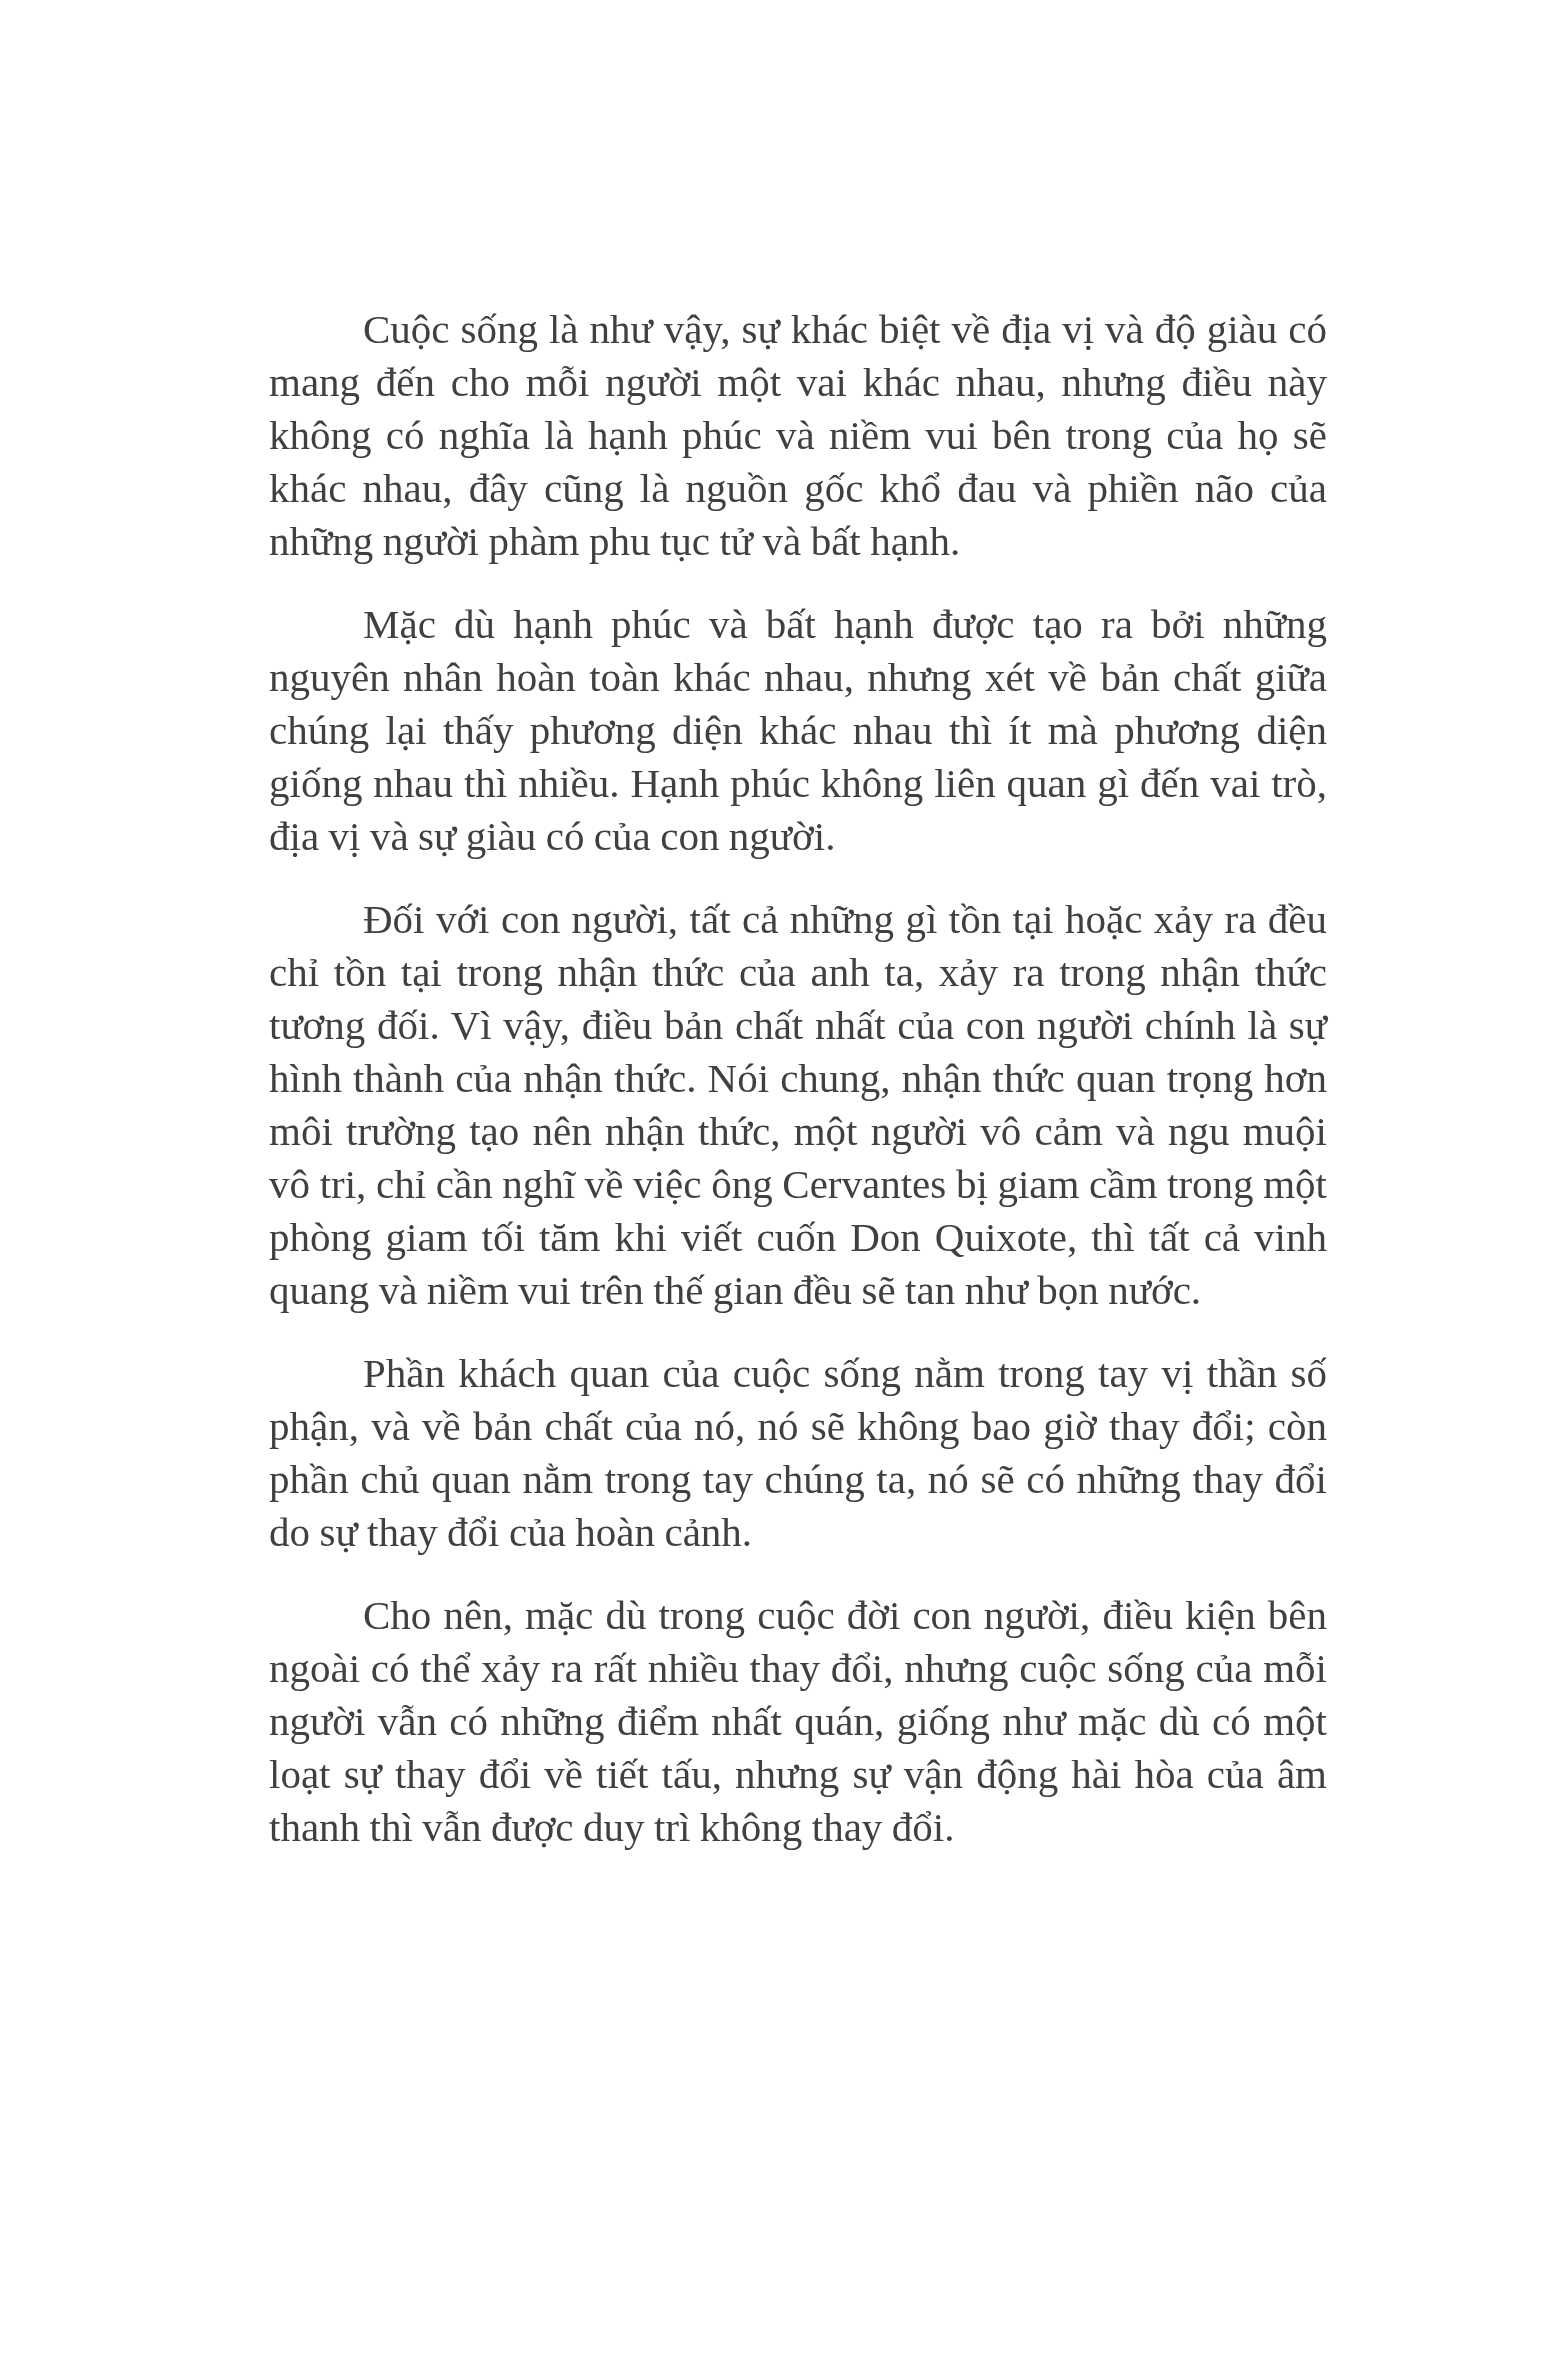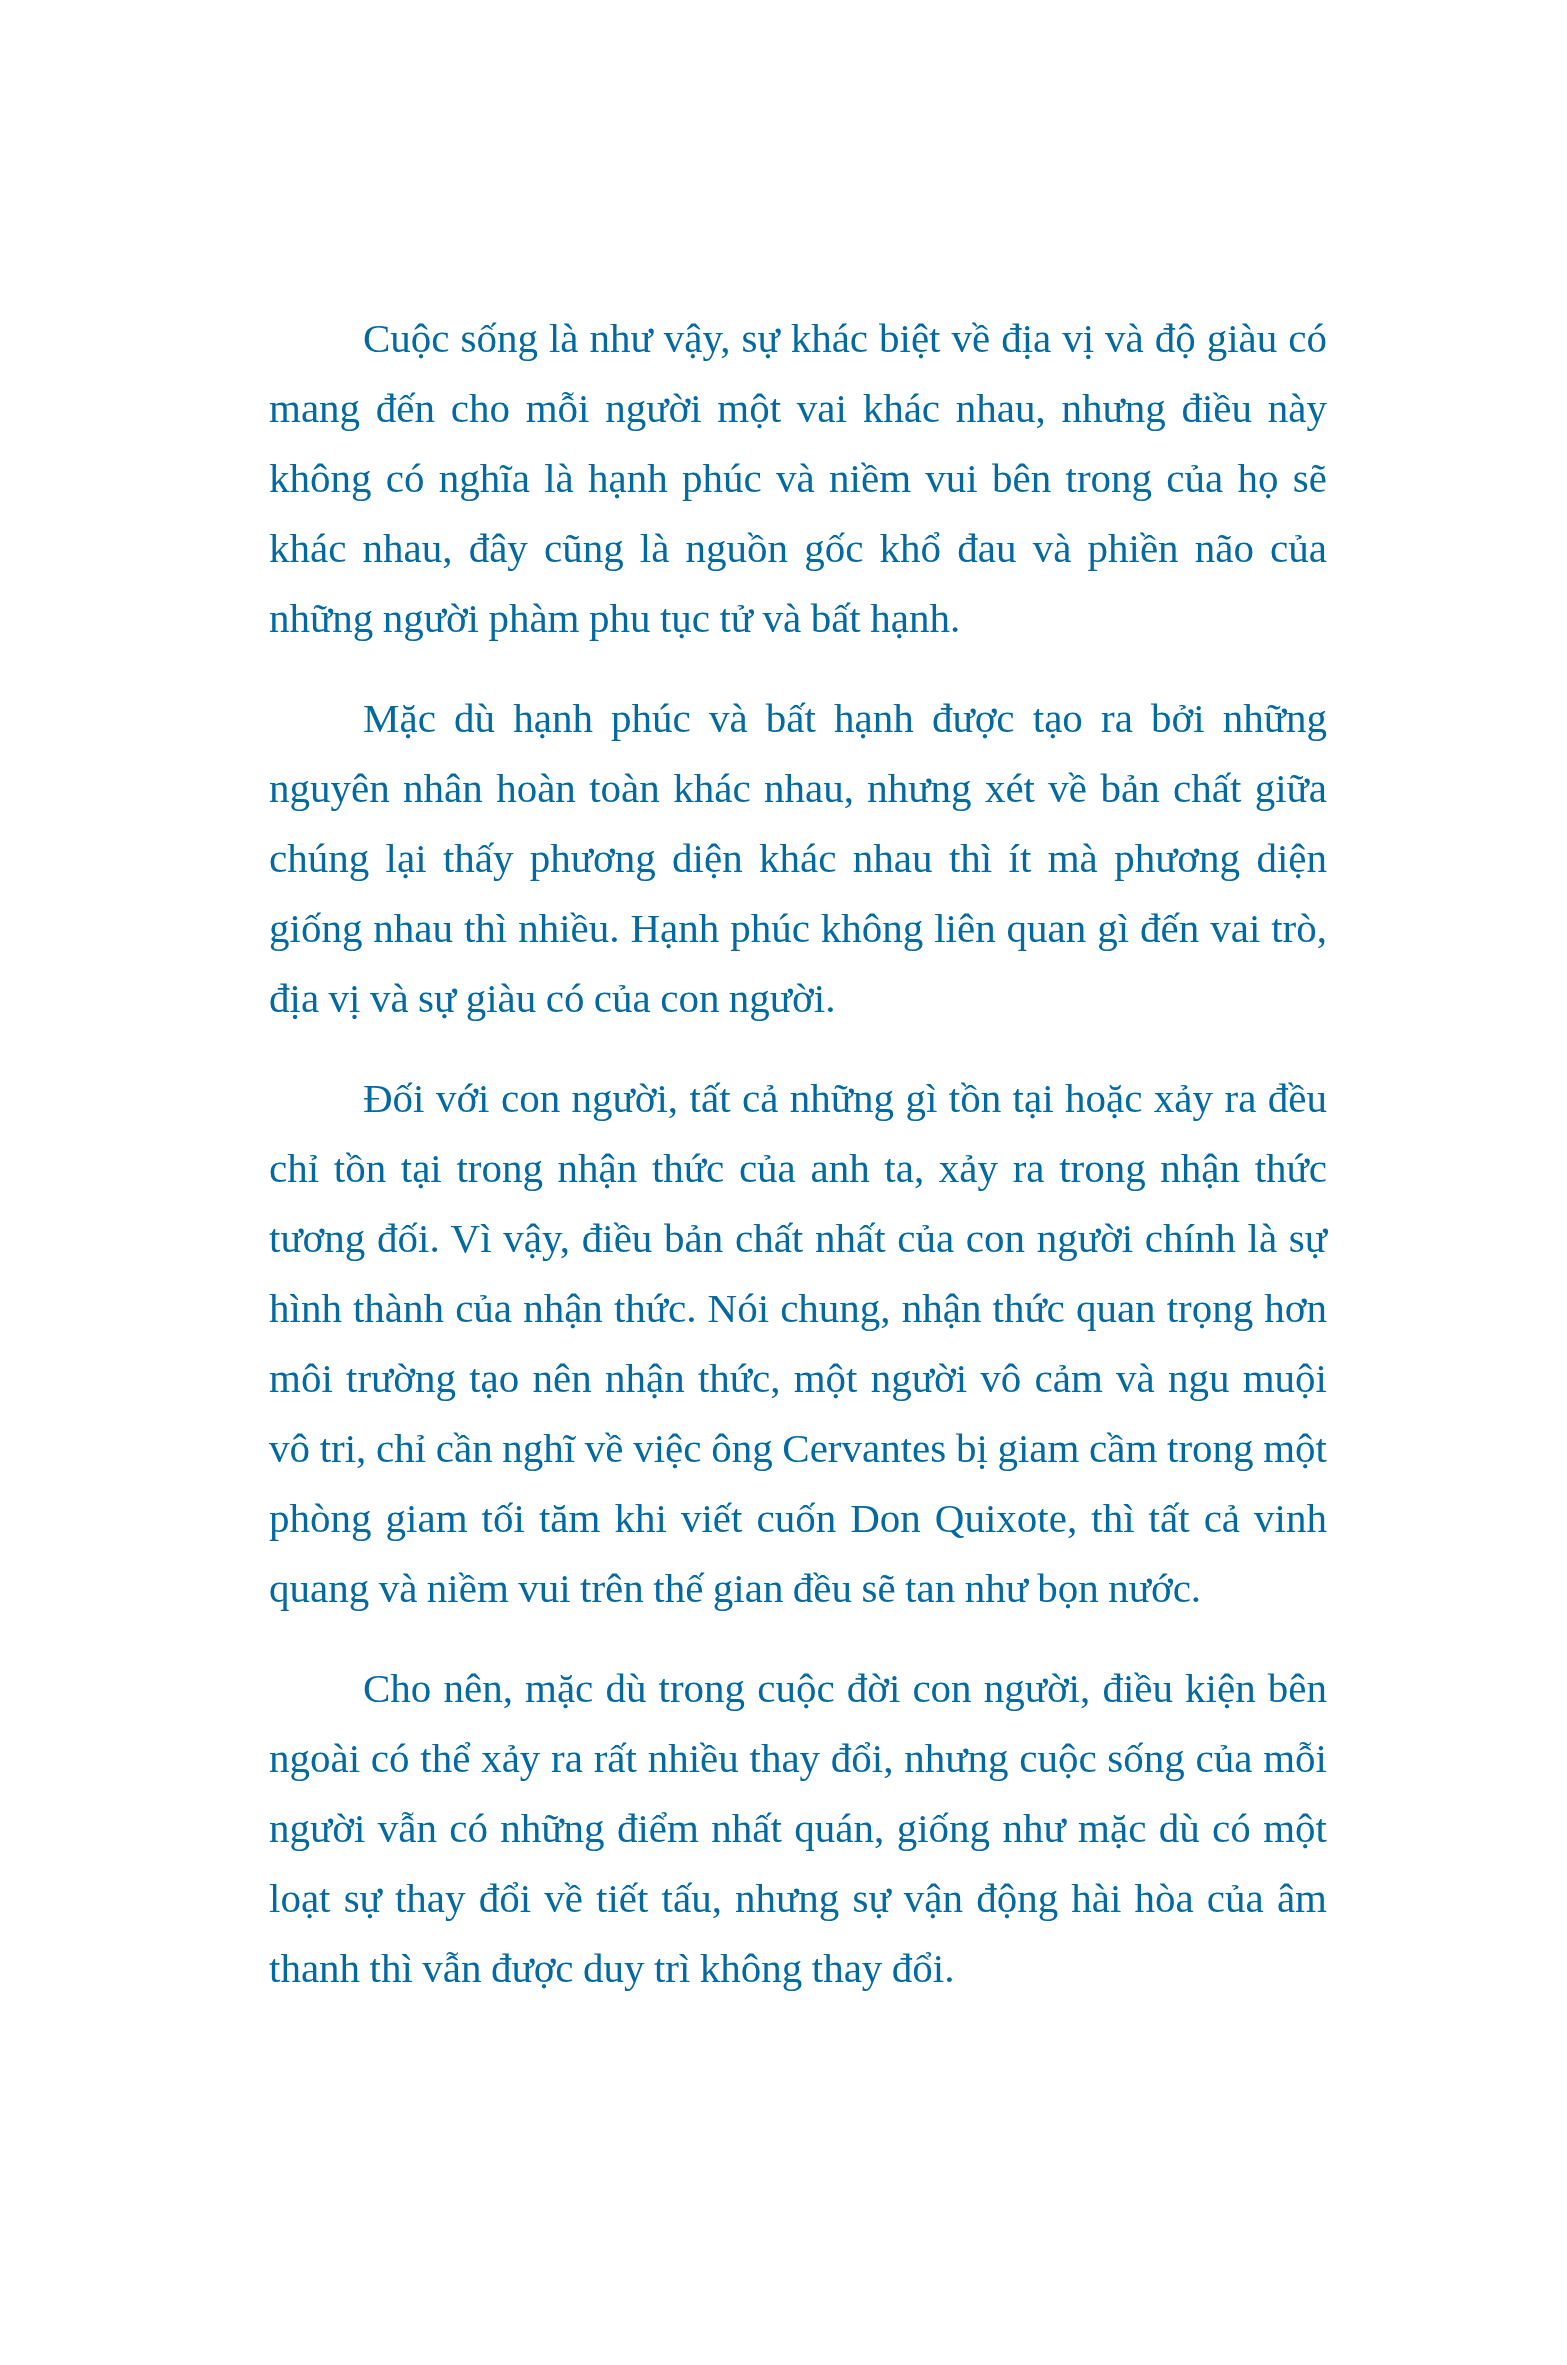--- a/index.html
+++ b/index.html
@@ -54,34 +54,35 @@
   .body-text {
     position: absolute;
     top: 303px;
     left: 269px;
     width: 1058px;
   }
   .body-text p {
     margin: 0 0 30px 0;
     text-indent: 94px;
     font-size: 41px;
-    line-height: 70px;
+    line-height: 53px;
     text-align: justify;
-    color: #0369a1;
+    color: #404040;
     letter-spacing: 0px;
     word-spacing: -0.8px;
   }
 </style>
 </head>
 <body>
 
 <div class="page">
 
 
   <main class="body-text">
     <p>Cuộc sống là như vậy, sự khác biệt về địa vị và độ giàu có mang đến cho mỗi người một vai khác nhau, nhưng điều này không có nghĩa là hạnh phúc và niềm vui bên trong của họ sẽ khác nhau, đây cũng là nguồn gốc khổ đau và phiền não của những người phàm phu tục tử và bất hạnh.</p>
     <p>Mặc dù hạnh phúc và bất hạnh được tạo ra bởi những nguyên nhân hoàn toàn khác nhau, nhưng xét về bản chất giữa chúng lại thấy phương diện khác nhau thì ít mà phương diện giống nhau thì nhiều. Hạnh phúc không liên quan gì đến vai trò, địa vị và sự giàu có của con người.</p>
     <p>Đối với con người, tất cả những gì tồn tại hoặc xảy ra đều chỉ tồn tại trong nhận thức của anh ta, xảy ra trong nhận thức tương đối. Vì vậy, điều bản chất nhất của con người chính là sự hình thành của nhận thức. Nói chung, nhận thức quan trọng hơn môi trường tạo nên nhận thức, một người vô cảm và ngu muội vô tri, chỉ cần nghĩ về việc ông Cervantes bị giam cầm trong một phòng giam tối tăm khi viết cuốn Don Quixote, thì tất cả vinh quang và niềm vui trên thế gian đều sẽ tan như bọn nước.</p>
+    <p>Phần khách quan của cuộc sống nằm trong tay vị thần số phận, và về bản chất của nó, nó sẽ không bao giờ thay đổi; còn phần chủ quan nằm trong tay chúng ta, nó sẽ có những thay đổi do sự thay đổi của hoàn cảnh.</p>
     <p>Cho nên, mặc dù trong cuộc đời con người, điều kiện bên ngoài có thể xảy ra rất nhiều thay đổi, nhưng cuộc sống của mỗi người vẫn có những điểm nhất quán, giống như mặc dù có một loạt sự thay đổi về tiết tấu, nhưng sự vận động hài hòa của âm thanh thì vẫn được duy trì không thay đổi.</p>
   </main>
 
 </div>
 
 
 </body></html>

